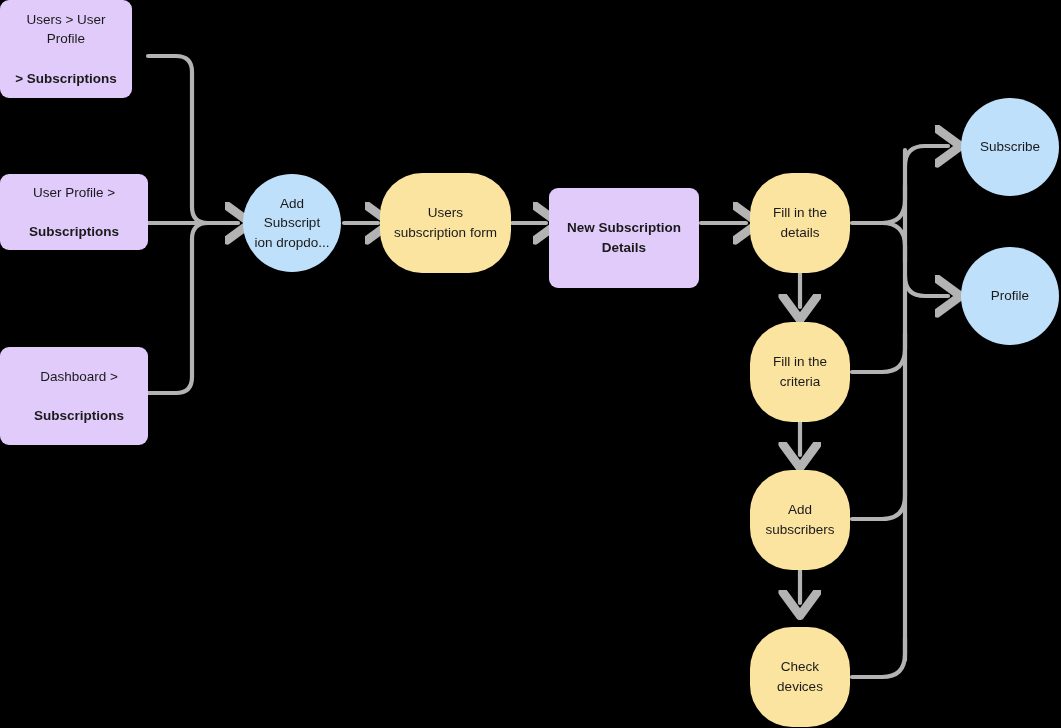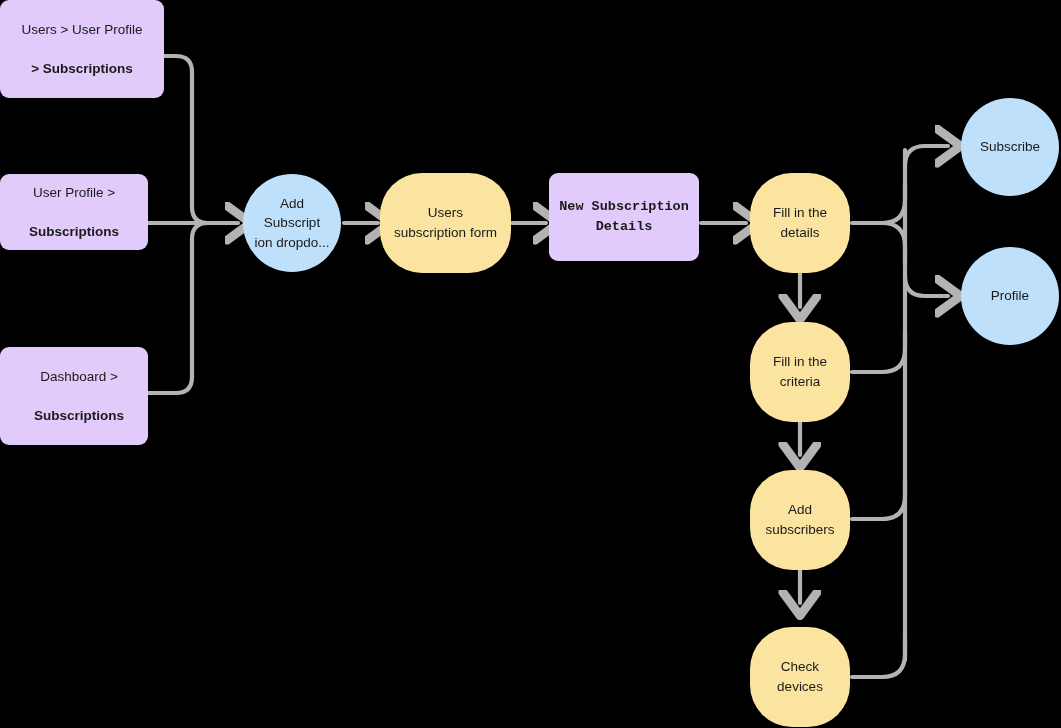--- a/index.html
+++ b/index.html
@@ -86,21 +86,21 @@
       <path d="M852,372 L882,372 Q905,372 905,349 L905,333"></path>
       <path d="M852,519 L882,519 Q905,519 905,496 L905,480"></path>
       <path d="M852,677 L882,677 Q905,677 905,654 L905,638"></path>
 
       <path d="M905,166 Q905,146 925,146 L948,146" marker-end="url(#ah)"></path>
 
       <path d="M905,276 Q905,296 925,296 L948,296" marker-end="url(#ah)"></path>
     </g>
   </svg>
 
-  <div class="node n-purple shape-rect" style="left:0px; top:0px; width:164px; height:98px;">
+  <div class="node n-purple shape-rect" style="left:0px; top:0px; width:132px; height:98px;">
     <span>
       <span class="lbl">Users &gt; User Profile</span>
       <span class="lbl bold-tail">&gt; Subscriptions</span>
     </span>
   </div>
 
   <div class="node n-purple shape-rect" style="left:0px; top:174px; width:148px; height:76px;">
     <span>
       <span class="lbl">User Profile &gt;</span>
       <span class="lbl bold-tail">Subscriptions</span>
@@ -118,21 +118,21 @@
     <span>Add
 Subscript
 ion dropdo...</span>
   </div>
 
   <div class="node n-yellow shape-squircle" style="left:380px; top:173px; width:131px; height:100px;">
     <span>Users
 subscription form</span>
   </div>
 
-  <div class="node n-purple shape-rect" style="left:549px; top:173px; width:150px; height:88px;font-family:Liberation Mono, monospace;">
+  <div class="node n-purple shape-rect" style="left:549px; top:188px; width:150px; height:100px;">
     <span class="bold-tail">New Subscription
 Details</span>
   </div>
 
   <div class="node n-yellow shape-squircle" style="left:750px; top:173px; width:100px; height:100px;">
     <span>Fill in the
 details</span>
   </div>
 
   <div class="node n-yellow shape-squircle" style="left:750px; top:322px; width:100px; height:100px;">

